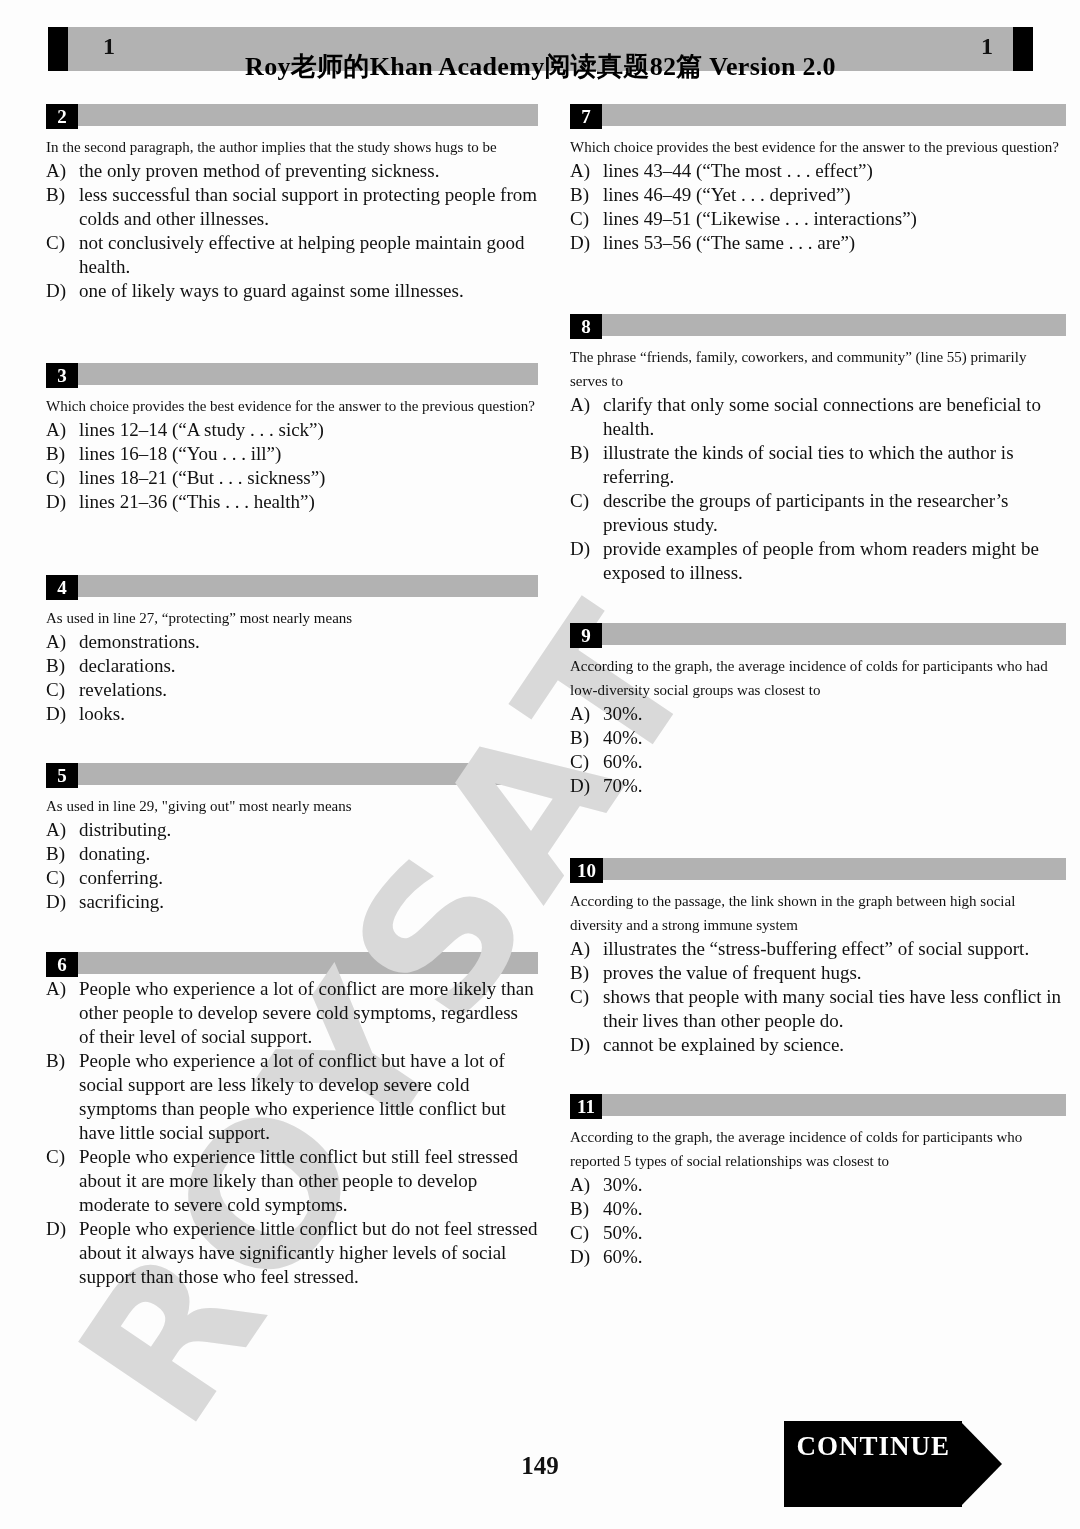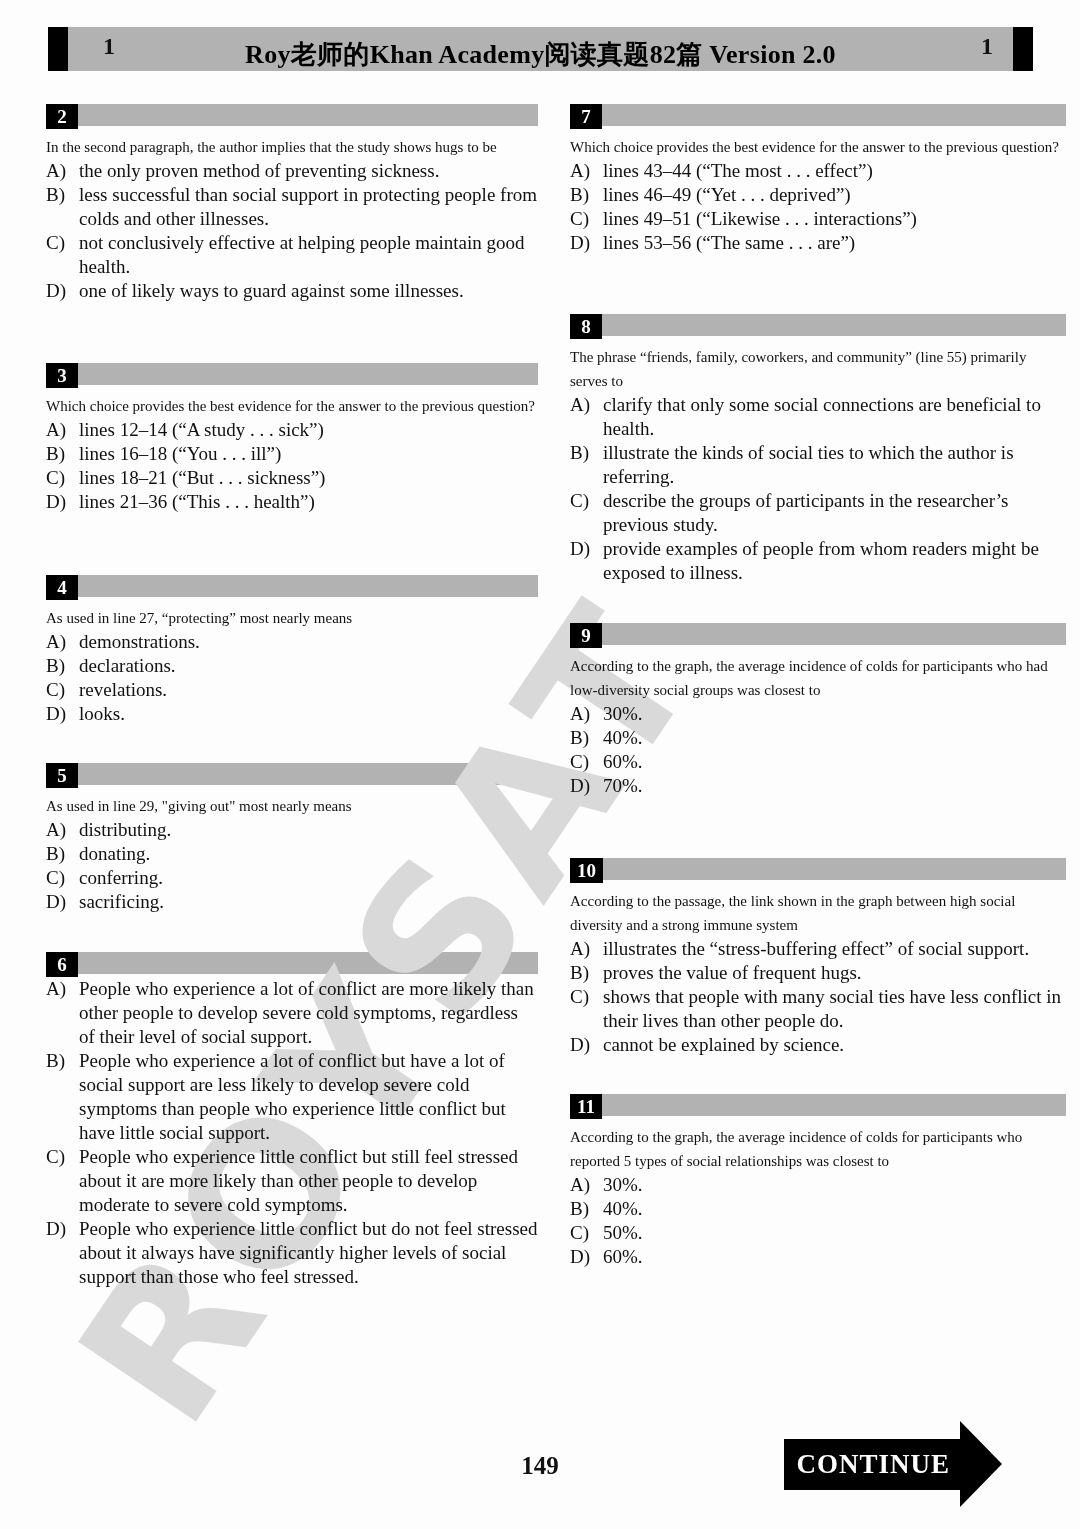--- a/index.html
+++ b/index.html
@@ -24,21 +24,21 @@
   }
   .endcap.left{left:0;}
   .endcap.right{right:0;}
   .pnum{
     position:absolute;top:6px;
     font-size:24px;font-weight:bold;color:#111;
   }
   .pnum.left{left:55px;}
   .pnum.right{right:40px;}
   .pagehead h1{
-    margin:4px;position:absolute;left:0;right:0;top:6px;
+    margin:16px;position:absolute;left:0;right:0;top:6px;
     text-align:center;
     font-size:26px;font-weight:bold;color:#000;
     letter-spacing:.3px;
   }
   
   .watermark{
     position:absolute;left:130px;top:1285px;
     transform:rotate(-56deg);
     transform-origin:0 50%;
     font-family:"DejaVu Sans", sans-serif;
@@ -89,21 +89,21 @@
   .otext{flex:1;}
   
   .folio{
     position:absolute;left:0;right:0;top:1452px;
     text-align:center;
     font-size:25px;font-weight:bold;
     z-index:2;
   }
   .continue{
     position:absolute;right:78px;top:1421px;
-    display:flex;align-items:center;
+    display:flex;
     z-index:2;
   }
   .continue-rect{
     background:#000;color:#fff;
     font-size:27px;font-weight:bold;
     font-family:"Liberation Serif", serif;
     padding:10px 12px;
     letter-spacing:1px;
   }
   .continue-tip{

